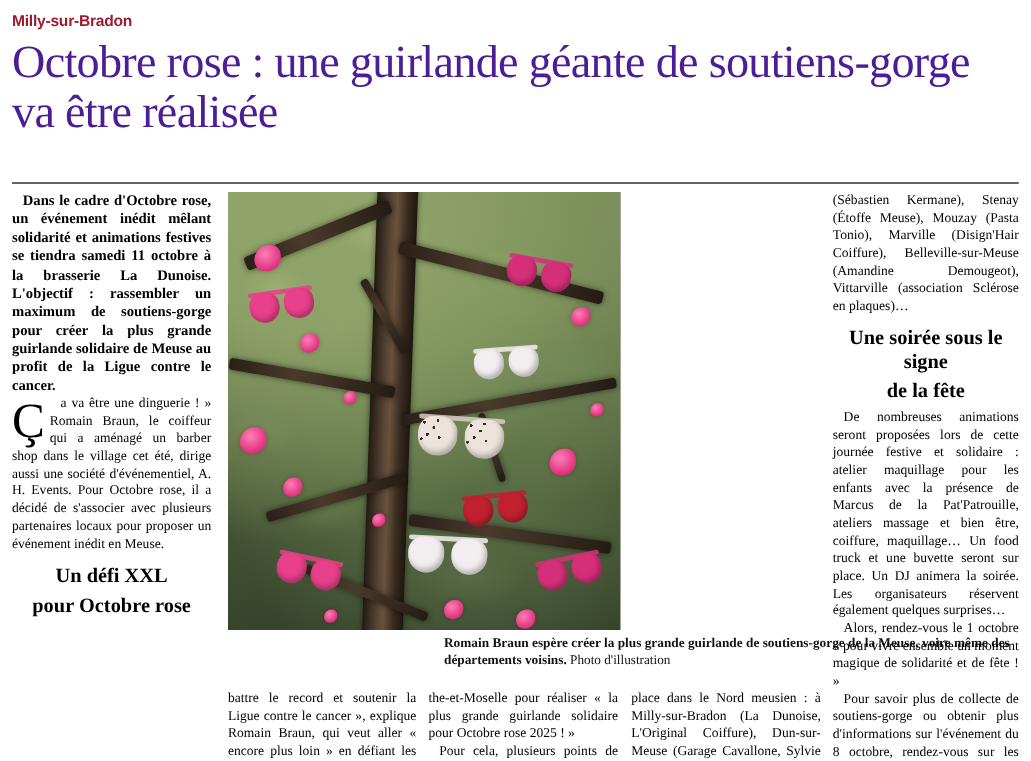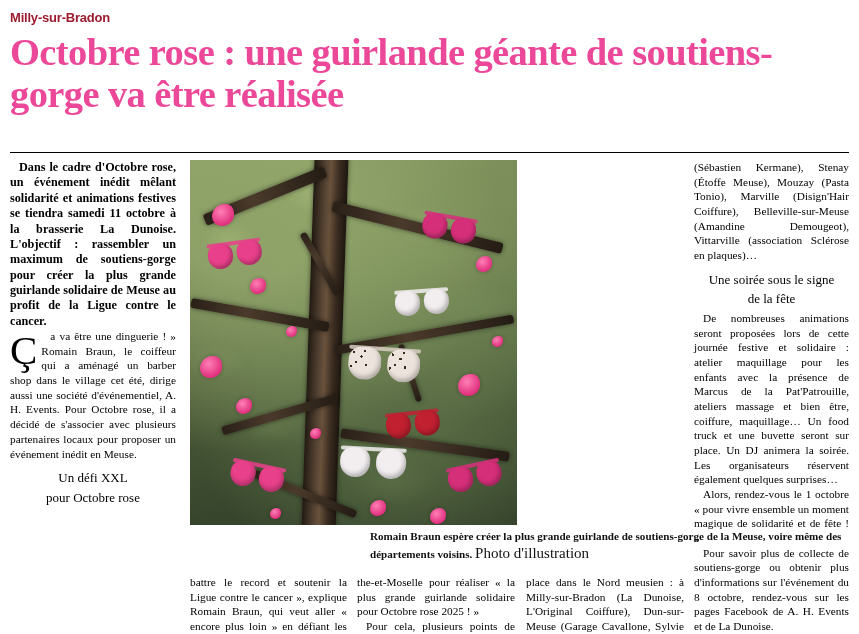--- a/index.html
+++ b/index.html
@@ -25,24 +25,24 @@
   .kicker {
     font-family: "Liberation Sans", sans-serif;
     font-weight: bold;
     font-size: 13px;
     color: #9c1b2e;
     margin: 10px 0 0 10px;
     letter-spacing: -0.2px;
   }
   .headline {
     font-family: "Liberation Serif", serif;
-    font-weight: bold;
+    font-weight: normal;
     font-size: 38.5px;
     line-height: 1.08;
-    color: #ec4899;
+    color: #4c1d95;
     margin: 7px 0 0 10px;
     width: 840px;
     letter-spacing: -0.6px;
   }
   .rule-top {
     position: absolute;
     left: 10px;
     top: 142px;
     width: 839px;
     height: 1px;
@@ -81,22 +81,22 @@
     font-family: "Liberation Serif", serif;
     font-weight: bold;
     font-size: 12.2px;
     line-height: 1.26;
     text-align: justify;
     margin: 0 0 9px 0;
   }
 
   .subhead {
     font-family: "Liberation Serif", serif;
-    font-weight: normal;
-    font-size: 13px;
+    font-weight: bold;
+    font-size: 17px;
     line-height: 1.2;
     text-align: center;
     margin: 9px 0 4px 0;
   }
 
   
   .dropcap-wrap {
     position: relative;
   }
   .dropcap {
@@ -130,21 +130,21 @@
     top: 370px;
     width: 494px;
     font-family: "Liberation Serif", serif;
     font-weight: bold;
     font-size: 11.1px;
     line-height: 1.24;
     text-align: left;
   }
   .caption .credit {
     font-weight: normal;
-    font-size: 15px;
+    font-size: 11px;
   }
 
   
   .bg-sky {
     position: absolute; inset: 0;
     background:
       radial-gradient(circle at 18% 12%, rgba(150,170,110,0.85) 0 18%, rgba(0,0,0,0) 60%),
       radial-gradient(circle at 78% 8%, rgba(130,150,95,0.8) 0 16%, rgba(0,0,0,0) 55%),
       radial-gradient(circle at 60% 60%, rgba(90,110,70,0.85) 0 25%, rgba(0,0,0,0) 70%),
       linear-gradient(175deg, #6d7d4e 0%, #5c6c42 25%, #4d5d39 55%, #3e4c30 80%, #33402a 100%);

